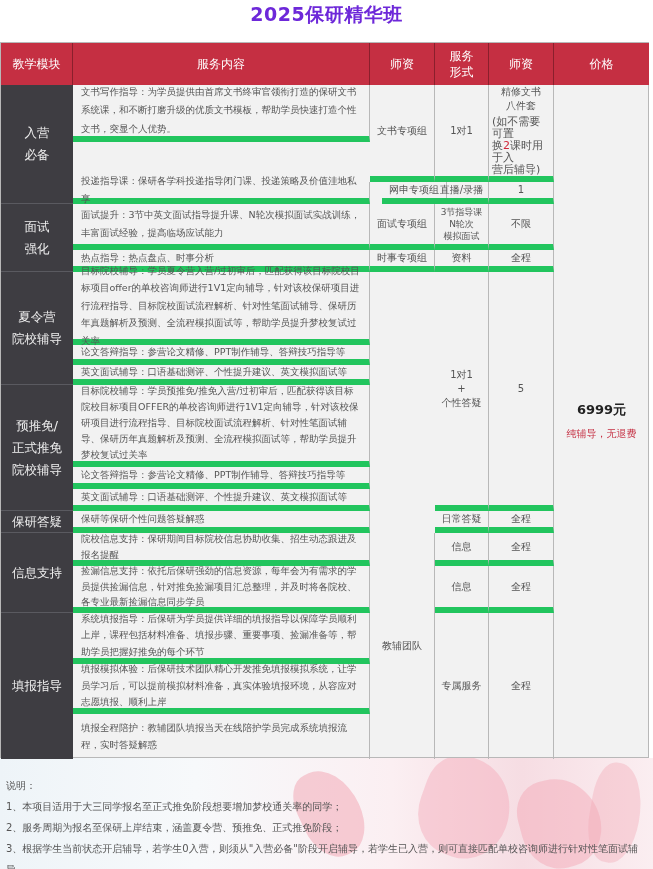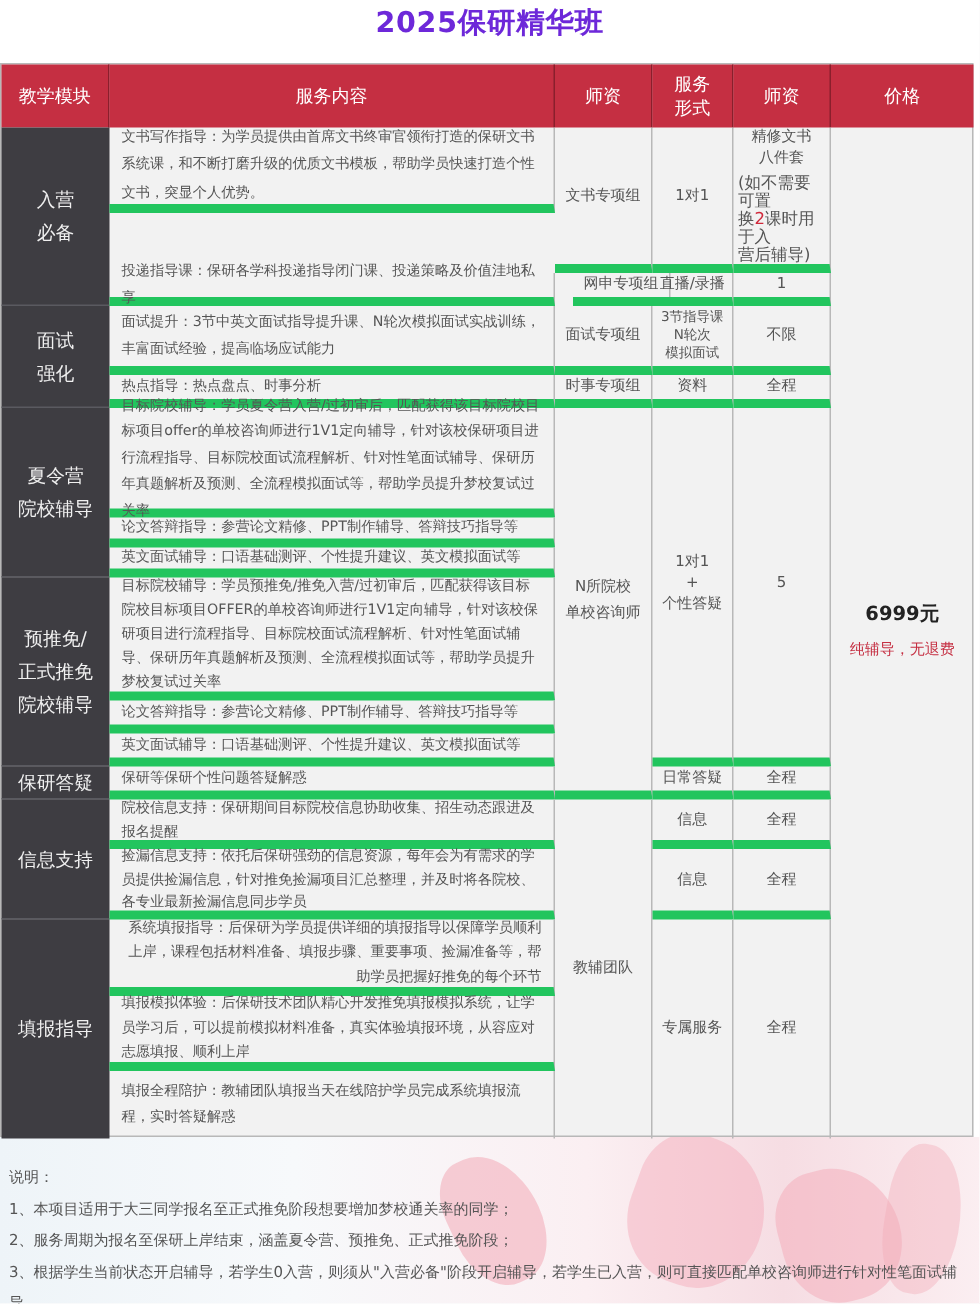--- a/index.html
+++ b/index.html
@@ -103,36 +103,34 @@
     </div>
   <div class="cell svc" style="left:72px;top:468px;width:297px;height:22px;">
       <span>保研等保研个性问题答疑解惑</span>
     </div>
   <div class="cell svc" style="left:72px;top:490px;width:297px;height:33px;line-height:15.5px;">
       <span>院校信息支持：保研期间目标院校信息协助收集、招生动态跟进及报名提醒</span>
     </div>
   <div class="cell svc" style="left:72px;top:523px;width:297px;height:47px;line-height:15.5px;">
       <span>捡漏信息支持：依托后保研强劲的信息资源，每年会为有需求的学员提供捡漏信息，针对推免捡漏项目汇总整理，并及时将各院校、各专业最新捡漏信息同步学员</span>
     </div>
-  <div class="cell svc" style="left:72px;top:570px;width:297px;height:51px;line-height:16.5px;text-align:right;">
+  <div class="cell svc" style="left:72px;top:570px;width:297px;height:51px;line-height:16.5px;">
       <span>系统填报指导：后保研为学员提供详细的填报指导以保障学员顺利上岸，课程包括材料准备、填报步骤、重要事项、捡漏准备等，帮助学员把握好推免的每个环节</span>
     </div>
   <div class="cell svc" style="left:72px;top:621px;width:297px;height:50px;line-height:16.5px;">
       <span>填报模拟体验：后保研技术团队精心开发推免填报模拟系统，让学员学习后，可以提前模拟材料准备，真实体验填报环境，从容应对志愿填报、顺利上岸</span>
     </div>
   <div class="cell svc" style="left:72px;top:671px;width:297px;height:45px;line-height:16.5px;border-bottom:none;">
       <span>填报全程陪护：教辅团队填报当天在线陪护学员完成系统填报流程，实时答疑解惑</span>
     </div>
 
   <div class="cell" style="left:369px;top:42px;width:65px;height:97px;">文书专项组</div>
   <div class="cell" style="left:369px;top:139px;width:65px;height:22px;margin-left:12px;">网申专项组</div>
   <div class="cell" style="left:369px;top:161px;width:65px;height:46px;">面试专项组</div>
   <div class="cell" style="left:369px;top:207px;width:65px;height:22px;">时事专项组</div>
-  <div class="cell" style="left:369px;top:229px;width:65px;height:261px;white-space:pre-line;line-height:17px;">N所院校
-单校咨询师</div>
   <div class="cell" style="left:369px;top:490px;width:65px;height:226px;border-bottom:none;">教辅团队</div>
 
   <div class="cell" style="left:434px;top:42px;width:54px;height:97px;">1对1</div>
   <div class="cell" style="left:434px;top:139px;width:54px;height:22px;">直播/录播</div>
   <div class="cell small" style="left:434px;top:161px;width:54px;height:46px;flex-direction:column;">
     <span>3节指导课</span>
     <span style="white-space:pre-line;">N轮次
 模拟面试</span>
   </div>
   <div class="cell" style="left:434px;top:207px;width:54px;height:22px;">资料</div>

